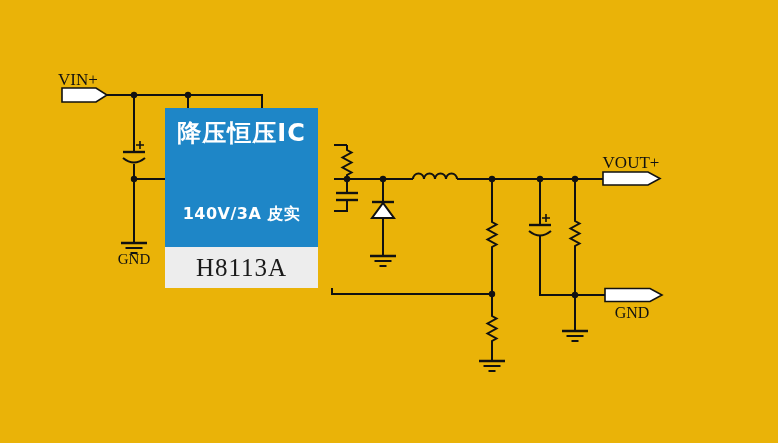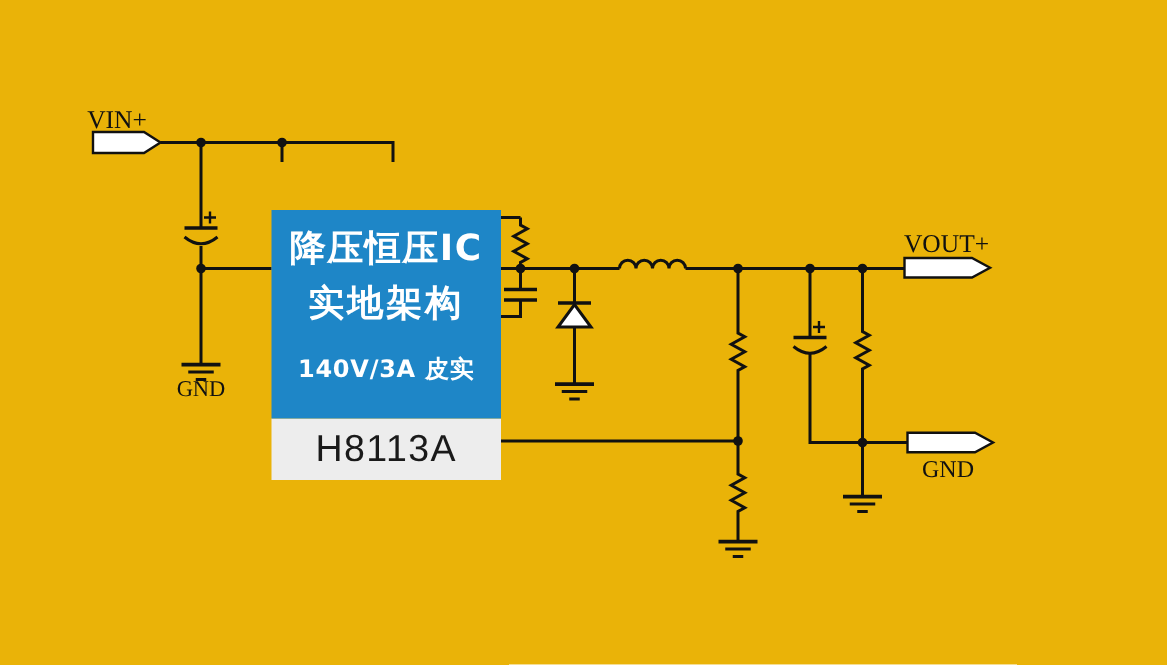--- a/index.html
+++ b/index.html
@@ -11,40 +11,40 @@
     overflow:hidden;
   }
   #circuit-svg{position:absolute;left:0;top:0;}
   .term-text{
     font-family:"Liberation Serif", serif;
     fill:#111111;
   }
   
   .ic-box{
     position:absolute;
-    left:181px;top:108px;
-    width:153px;height:180px;margin-top:32px;
+    left:165px;top:108px;
+    width:153px;height:180px;
   }
   .ic-body{
     position:relative;
     width:100%;height:139px;
     color:#ffffff;
     font-family:"DejaVu Sans", sans-serif;
     font-weight:bold;
     text-align:center;
     white-space:nowrap;
   }
   .ic-line1{position:absolute;top:9px;width:100%;font-size:24px;letter-spacing:1px;}
   .ic-line2{position:absolute;top:46px;width:100%;font-size:24px;letter-spacing:2px;}
   .ic-line3{position:absolute;top:96px;width:100%;font-size:16px;letter-spacing:0.5px;}
   .ic-strip{
     width:100%;height:41px;
     line-height:41px;
     text-align:center;
-    font-family:Liberation Sans, sans-serif;
+    font-family:Liberation Serif, serif;
     font-size:25px;
     letter-spacing:1px;
     white-space:nowrap;
   }
 </style>
 </head>
 <body>
 
 <div id="canvas">
 
@@ -153,21 +153,20 @@
       <text class="term-text" x="631" y="168" font-size="17" text-anchor="middle">VOUT+</text>
 
       <polygon fill="#ffffff" stroke="#111111" stroke-width="1.6" points="605,288.5 650,288.5 662,295 650,301.5 605,301.5"></polygon>
       <text class="term-text" x="632" y="318" font-size="16" text-anchor="middle">GND</text>
     </g>
   </svg>
 
   <div class="ic-box">
     <div class="ic-body" style="background: rgb(30, 134, 199);">
       <div class="ic-line1">降压恒压IC</div>
-      <div class="ic-line2">实地架构</div>
       <div class="ic-line3">140V/3A 皮实</div>
     </div>
     <div class="ic-strip" style="background: rgb(237, 237, 237);">
       <span style="color: rgb(26, 26, 26);">H8113A</span>
     </div>
   </div>
 
 </div>
 
 </body></html>

